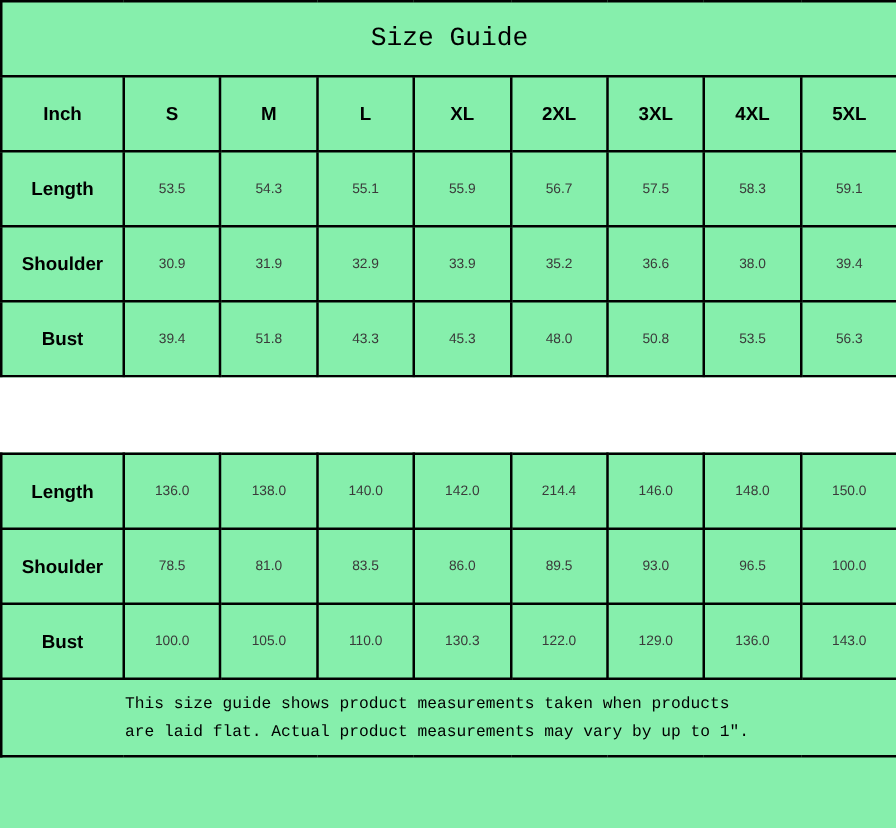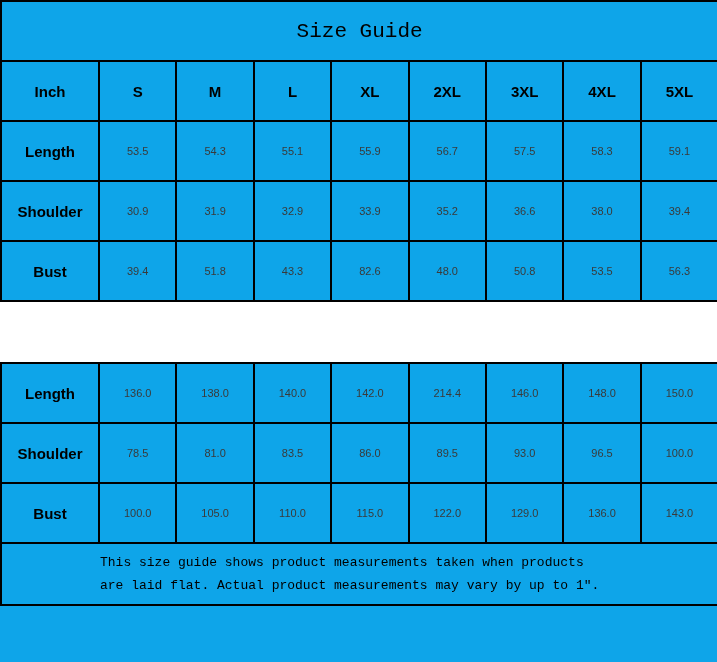--- a/index.html
+++ b/index.html
@@ -1,20 +1,20 @@
 <!DOCTYPE html>
 <html><head>
 <meta charset="utf-8">
 <style>
   html, body { margin: 0; padding: 0; background: #ffffff; }
   .page {
     position: relative;
     width: 717px;
     height: 662px;
-    background: #0ea5e9;
+    background: #86efac;
     box-sizing: border-box;
     overflow: hidden;
   }
   table.size-table {
     border-collapse: collapse;
     table-layout: fixed;
     width: 717px;
     box-sizing: border-box;
   }
   table.size-table td {
@@ -116,21 +116,21 @@
       <td class="value-cell">35.2</td>
       <td class="value-cell">36.6</td>
       <td class="value-cell">38.0</td>
       <td class="value-cell">39.4</td>
     </tr>
     <tr class="std-row">
       <td class="label-cell">Bust</td>
       <td class="value-cell">39.4</td>
       <td class="value-cell">51.8</td>
       <td class="value-cell">43.3</td>
-      <td class="value-cell">82.6</td>
+      <td class="value-cell">45.3</td>
       <td class="value-cell">48.0</td>
       <td class="value-cell">50.8</td>
       <td class="value-cell">53.5</td>
       <td class="value-cell">56.3</td>
     </tr>
   </tbody>
     </table>
 
   <div class="table-gap"></div>
 
@@ -167,21 +167,21 @@
       <td class="value-cell">89.5</td>
       <td class="value-cell">93.0</td>
       <td class="value-cell">96.5</td>
       <td class="value-cell">100.0</td>
     </tr>
     <tr class="std-row">
       <td class="label-cell">Bust</td>
       <td class="value-cell">100.0</td>
       <td class="value-cell">105.0</td>
       <td class="value-cell">110.0</td>
-      <td class="value-cell">115.0</td>
+      <td class="value-cell">130.3</td>
       <td class="value-cell">122.0</td>
       <td class="value-cell">129.0</td>
       <td class="value-cell">136.0</td>
       <td class="value-cell">143.0</td>
     </tr>
     <tr class="footer-row">
       <td colspan="9" class="footer-cell">
         <div>This size guide shows product measurements taken when products</div>
         <div>are laid flat. Actual product measurements may vary by up to 1″.</div>
       </td>

